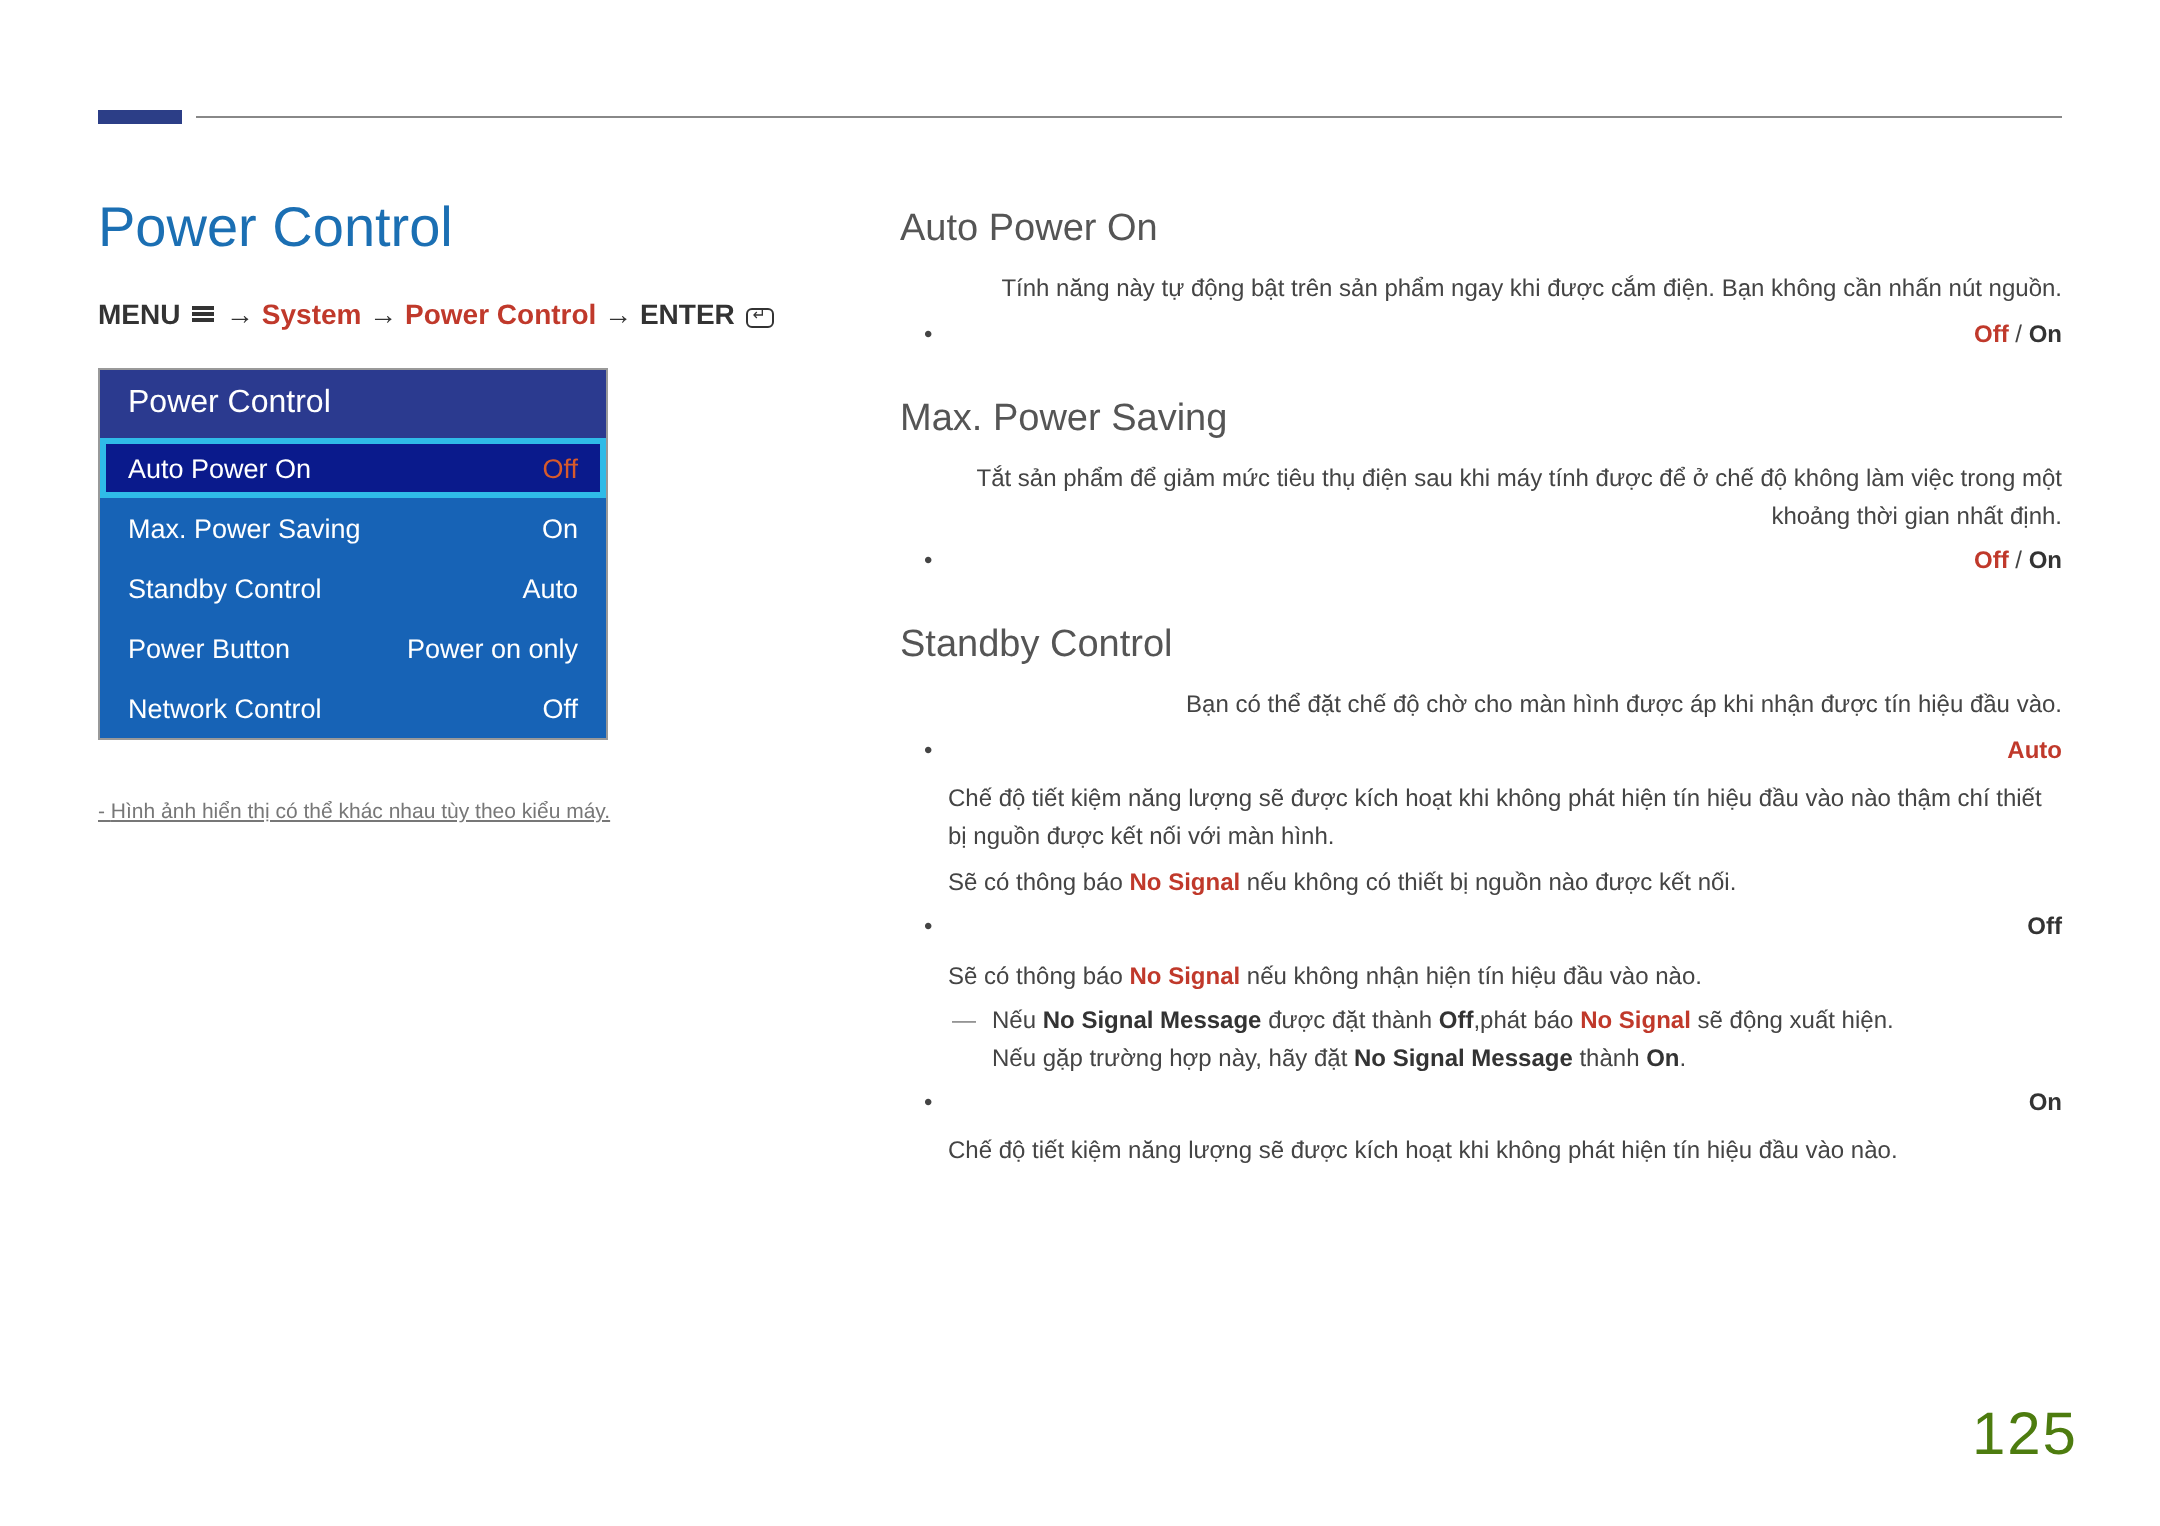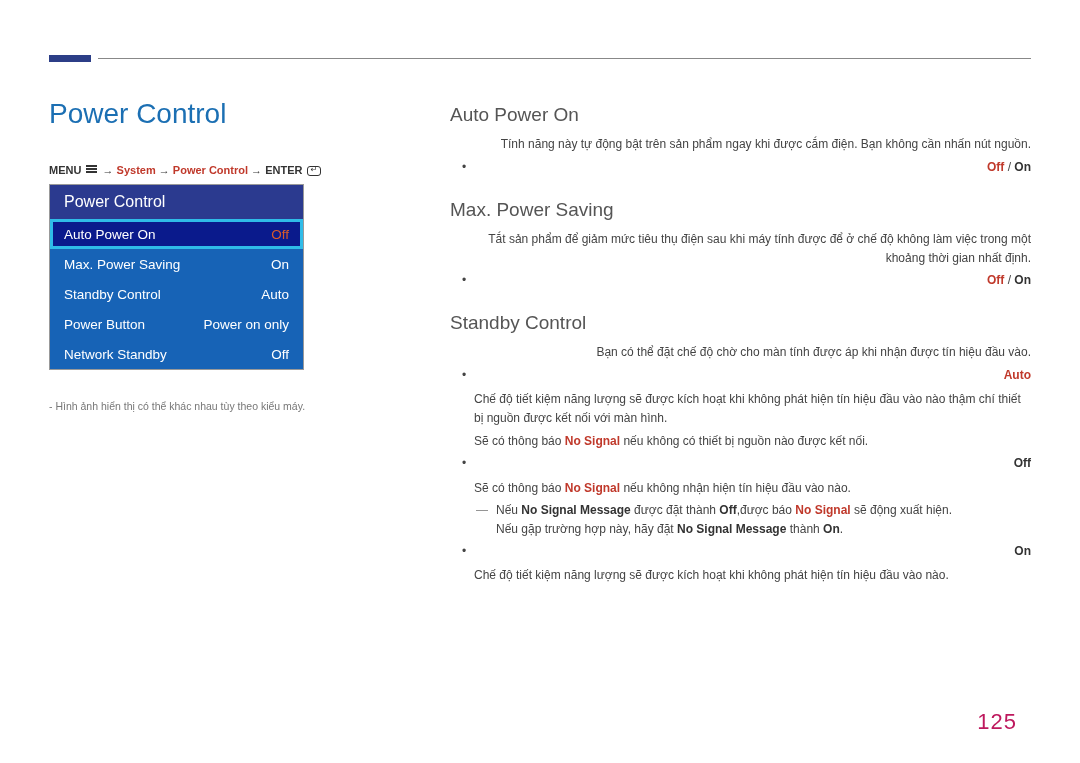--- a/index.html
+++ b/index.html
@@ -29,23 +29,23 @@
   .page-title {
     position: absolute;
     top: 98px;
     left: 49px;
     font-size: 28px;
     font-weight: 400;
     color: #1b6fb3;
   }
   .breadcrumb {
     position: absolute;
-    top: 164px;
-    left: 49px;
-    font-size: 11px;
+    top: 149px;
+    left: 49px;
+    font-size: 14px;
     color: #333;
   }
   .breadcrumb b { font-weight: bold; }
   .breadcrumb .bc-red { color: #c0392b; font-weight: bold; }
   .menu-icon {
     display: inline-block;
     width: 11px;
     height: 9px;
     margin: 0 2px;
     position: relative;
@@ -106,20 +106,21 @@
     color: #fff;
   }
   .menu-panel .row.selected .val { color: #d75a2b; }
   .note {
     position: absolute;
     top: 400px;
     left: 49px;
     font-size: 10.5px;
     color: #777;
     width: 300px;
+    text-decoration: underline;
   }
 
   
   .rcol {
     position: absolute;
     top: 100px;
     left: 450px;
     right: 49px;
     font-size: 12px;
     color: #444;
@@ -153,24 +154,24 @@
   }
   .dashline::before {
     content: "―";
     position: absolute;
     left: -2px;
     top: 0;
     color: #888;
   }
   .pagenum {
     position: absolute;
-    right: 63px;
+    right: 41px;
     bottom: 28px;
-    font-size: 22px;
-    color: #be185d;
+    font-size: 30px;
+    color: #4d7c0f;
     letter-spacing: 1px;
   }
 </style>
 </head>
 <body>
 
 <div class="top-accent"></div>
 <div class="hr"></div>
 
 <div class="page-title">Power Control</div>
@@ -199,21 +200,21 @@
   </div>
   <div class="row">
     <span>Standby Control</span>
     <span class="val">Auto</span>
   </div>
   <div class="row">
     <span>Power Button</span>
     <span class="val">Power on only</span>
   </div>
   <div class="row">
-    <span>Network Standby</span>
+    <span>Network Control</span>
     <span class="val">Off</span>
   </div>
 </div>
 
 <div class="note">
   <span>- </span><span>Hình ảnh hiển thị có thể khác nhau tùy theo kiểu máy.</span>
 </div>
 
 <div class="rcol">
 
@@ -227,40 +228,40 @@
 
   <h2>Max. Power Saving</h2>
   <p>Tắt sản phẩm để giảm mức tiêu thụ điện sau khi máy tính được để ở chế độ không làm việc trong một khoảng thời gian nhất định.</p>
   <ul>
     <li>
       <span class="opt-red">Off</span><span> / </span><span class="opt-bold">On</span>
     </li>
   </ul>
 
   <h2>Standby Control</h2>
-  <p>Bạn có thể đặt chế độ chờ cho màn tính được áp khi nhận được tín hiệu đầu vào.</p>
+  <p>Bạn có thể đặt chế độ chờ cho màn hình được áp khi nhận được tín hiệu đầu vào.</p>
   <ul>
     <li>
       <span class="opt-red">Auto</span>
     </li>
   </ul>
   <div class="subblock">Chế độ tiết kiệm năng lượng sẽ được kích hoạt khi không phát hiện tín hiệu đầu vào nào thậm chí thiết bị nguồn được kết nối với màn hình.</div>
   <div class="subblock">
     <span>Sẽ có thông báo </span><span class="opt-red">No Signal</span><span> nếu không có thiết bị nguồn nào được kết nối.</span>
   </div>
   <ul>
     <li>
       <span class="opt-bold">Off</span>
     </li>
   </ul>
   <div class="subblock">
     <span>Sẽ có thông báo </span><span class="opt-red">No Signal</span><span> nếu không nhận hiện tín hiệu đầu vào nào.</span>
   </div>
   <div class="dashline">
-    <span>Nếu </span><span class="opt-bold">No Signal Message</span><span> được đặt thành </span><span class="opt-bold">Off</span><span>,được báo </span><span class="opt-red">No Signal</span><span> sẽ động xuất hiện.</span>
+    <span>Nếu </span><span class="opt-bold">No Signal Message</span><span> được đặt thành </span><span class="opt-bold">Off</span><span>,phát báo </span><span class="opt-red">No Signal</span><span> sẽ động xuất hiện.</span>
     <br>
     <span>Nếu gặp trường hợp này, hãy đặt </span><span class="opt-bold">No Signal Message</span><span> thành </span><span class="opt-bold">On</span><span>.</span>
   </div>
   <ul>
     <li>
       <span class="opt-bold">On</span>
     </li>
   </ul>
   <div class="subblock">Chế độ tiết kiệm năng lượng sẽ được kích hoạt khi không phát hiện tín hiệu đầu vào nào.</div>
 

